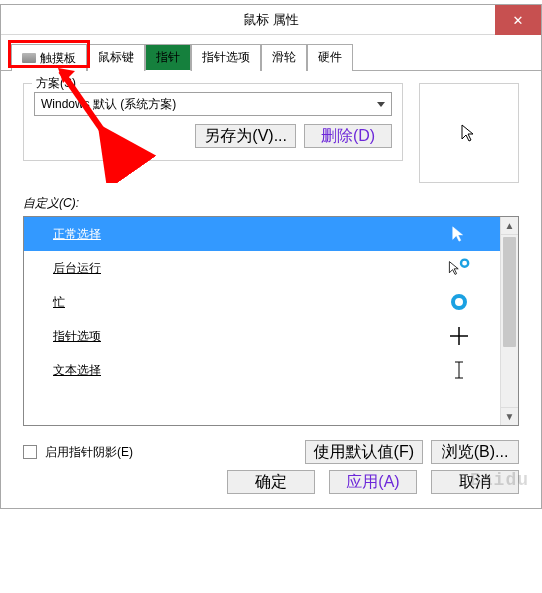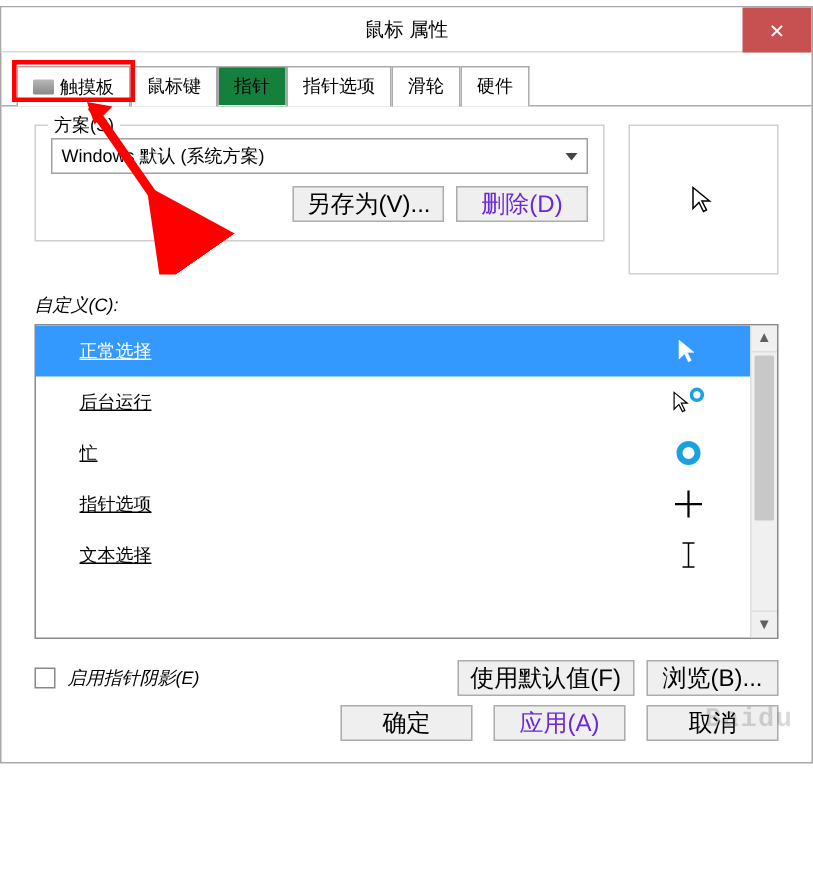--- a/index.html
+++ b/index.html
@@ -31,21 +31,21 @@
   .litem { display: flex; align-items: center; justify-content: space-between; padding: 0 29px; height: 34px; font-size: 12px; text-decoration: underline; }
   .litem.sel { background: #3399ff; color: #fff; }
   .litem .curic { width: 24px; height: 24px; display:flex; align-items:center; justify-content:center; }
   .scrollbar { position: absolute; right: 0; top: 0; bottom: 0; width: 18px; background: #f0f0f0; border-left: 1px solid #ddd; }
   .sb-btn { height: 18px; display:flex; align-items:center; justify-content:center; font-size:10px; color:#606060; cursor:pointer; }
   .sb-up { border-bottom:1px solid #ddd; }
   .sb-down { position:absolute; bottom:0; width:100%; border-top:1px solid #ddd; }
   .sb-thumb { position:absolute; left:2px; right:2px; top:20px; height:110px; background:#c8c8c8; border-radius:1px; cursor:pointer; }
   .bottom-opts { display: flex; align-items: center; margin-top: 14px; gap: 8px; }
   .chk { width: 14px; height: 14px; border:1px solid #888; background:#fff; cursor:pointer; }
-  .chklabel { font-size: 12px; flex: 1; font-style: italic; }
+  .chklabel { font-size: 12px; flex: 1; }
   .footer { position: absolute; bottom: 14px; right: 22px; display: flex; gap: 14px; }
   .highlight-box { position: absolute; left: 7px; top: 35px; width: 82px; height: 28px; border: 3px solid #ff0000; z-index: 50; pointer-events:none; }
   .arrow-svg { position: absolute; left: 52px; top: 58px; width: 120px; height: 120px; z-index: 49; pointer-events:none; }
   .watermark { position:absolute; right:12px; bottom:18px; font-size:18px; color:rgba(0,0,0,0.15); font-weight:bold; letter-spacing:1px; z-index:60; pointer-events:none; font-family:Liberation Mono, monospace; }
 </style>
 </head>
 <body>
 
 <div class="window">
 

